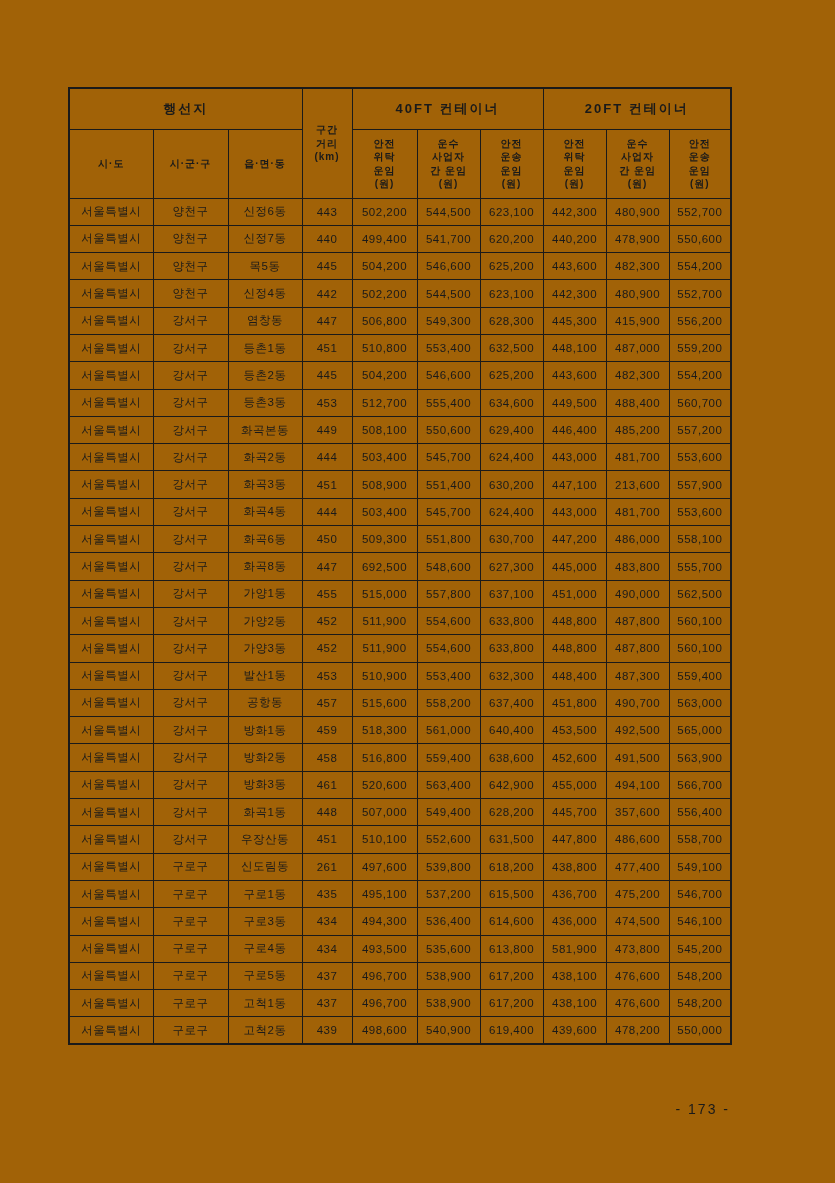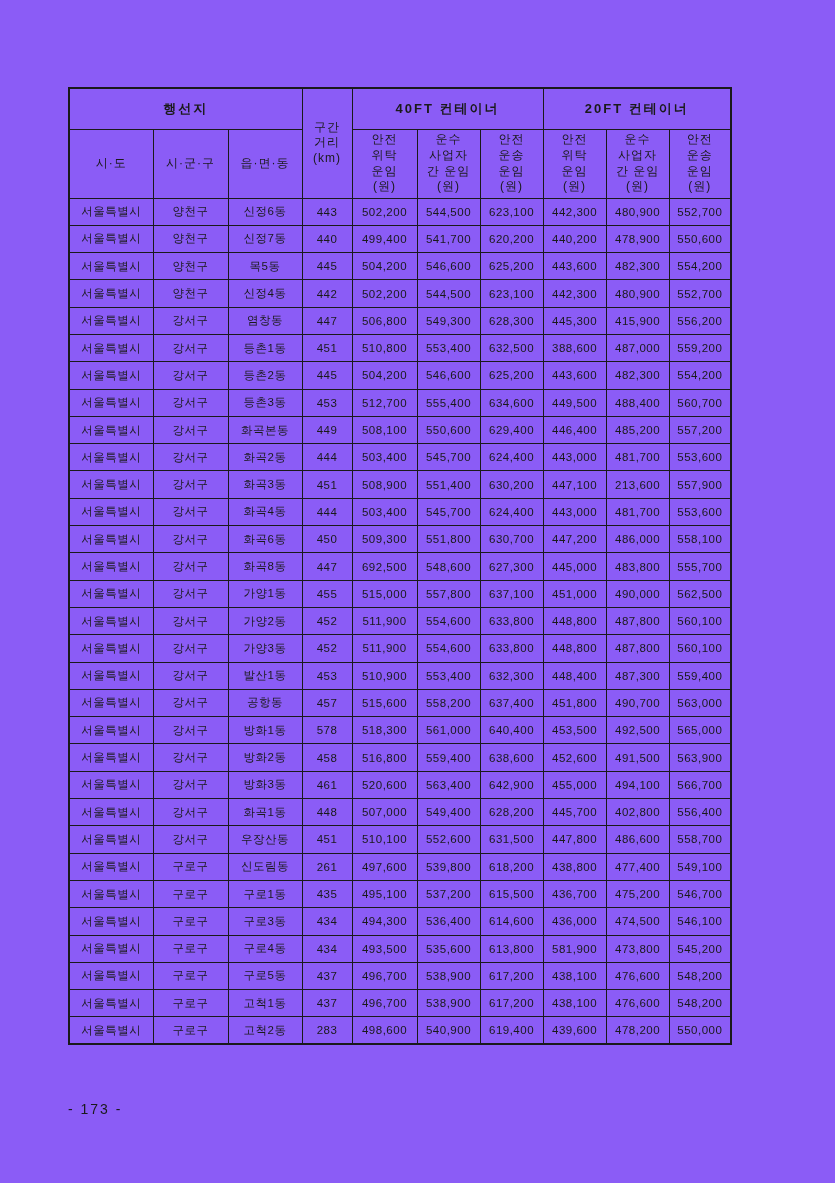--- a/index.html
+++ b/index.html
@@ -3,21 +3,21 @@
 <meta charset="utf-8">
 <style>
   * { margin: 0; padding: 0; box-sizing: border-box; }
   html, body { background: #ffffff; }
   body {
     width: 835px; height: 1183px;
     position: relative;
     font-family: "Liberation Sans", sans-serif;
     color: #1a1a1a;
   }
-  .page { position: absolute; inset: 0; background: #8b5cf6; }
+  .page { position: absolute; inset: 0; background: #a16207; }
 
   table.fare-table {
     position: absolute;
     left: 68px; top: 87px;
     width: 662px;
     border-collapse: collapse;
     table-layout: fixed;
     border: 2px solid #1a1a1a;
   }
   .fare-table th, .fare-table td {
@@ -27,39 +27,39 @@
     overflow: hidden;
     padding: 0 2px;
   }
   .fare-table th.h1 {
     height: 41px;
     font-size: 13px;
     font-weight: bold;
     letter-spacing: 2px;
   }
   .fare-table tr.h2row th, .fare-table th.distance {
-    font-size: 12px;
-    font-weight: normal;
+    font-size: 10px;
+    font-weight: bold;
     white-space: pre-line;
     line-height: 1.32;
     letter-spacing: 1px;
   }
   .fare-table tr.h2row th { height: 69px; }
   .fare-table tbody td {
     height: 27.3px;
     font-size: 11.5px;
     font-weight: normal;
     letter-spacing: 0.5px;
   }
   .page-number {
     position: absolute;
     top: 1101px;
     left: 68px;
     width: 662px;
-    text-align: left;
+    text-align: right;
     font-size: 14px;
     letter-spacing: 2px;
     color: #1a1a1a;
   }
 </style>
 </head>
 <body>
 
 <div class="page">
 
@@ -177,21 +177,21 @@
           <td>556,200</td>
         </tr>
         <tr>
           <td>서울특별시</td>
           <td>강서구</td>
           <td>등촌1동</td>
           <td>451</td>
           <td>510,800</td>
           <td>553,400</td>
           <td>632,500</td>
-          <td>388,600</td>
+          <td>448,100</td>
           <td>487,000</td>
           <td>559,200</td>
         </tr>
         <tr>
           <td>서울특별시</td>
           <td>강서구</td>
           <td>등촌2동</td>
           <td>445</td>
           <td>504,200</td>
           <td>546,600</td>
@@ -341,21 +341,21 @@
           <td>558,200</td>
           <td>637,400</td>
           <td>451,800</td>
           <td>490,700</td>
           <td>563,000</td>
         </tr>
         <tr>
           <td>서울특별시</td>
           <td>강서구</td>
           <td>방화1동</td>
-          <td>578</td>
+          <td>459</td>
           <td>518,300</td>
           <td>561,000</td>
           <td>640,400</td>
           <td>453,500</td>
           <td>492,500</td>
           <td>565,000</td>
         </tr>
         <tr>
           <td>서울특별시</td>
           <td>강서구</td>
@@ -382,21 +382,21 @@
         </tr>
         <tr>
           <td>서울특별시</td>
           <td>강서구</td>
           <td>화곡1동</td>
           <td>448</td>
           <td>507,000</td>
           <td>549,400</td>
           <td>628,200</td>
           <td>445,700</td>
-          <td>402,800</td>
+          <td>357,600</td>
           <td>556,400</td>
         </tr>
         <tr>
           <td>서울특별시</td>
           <td>강서구</td>
           <td>우장산동</td>
           <td>451</td>
           <td>510,100</td>
           <td>552,600</td>
           <td>631,500</td>
@@ -473,21 +473,21 @@
           <td>538,900</td>
           <td>617,200</td>
           <td>438,100</td>
           <td>476,600</td>
           <td>548,200</td>
         </tr>
         <tr>
           <td>서울특별시</td>
           <td>구로구</td>
           <td>고척2동</td>
-          <td>283</td>
+          <td>439</td>
           <td>498,600</td>
           <td>540,900</td>
           <td>619,400</td>
           <td>439,600</td>
           <td>478,200</td>
           <td>550,000</td>
         </tr>
       </tbody>
   </table>
 

